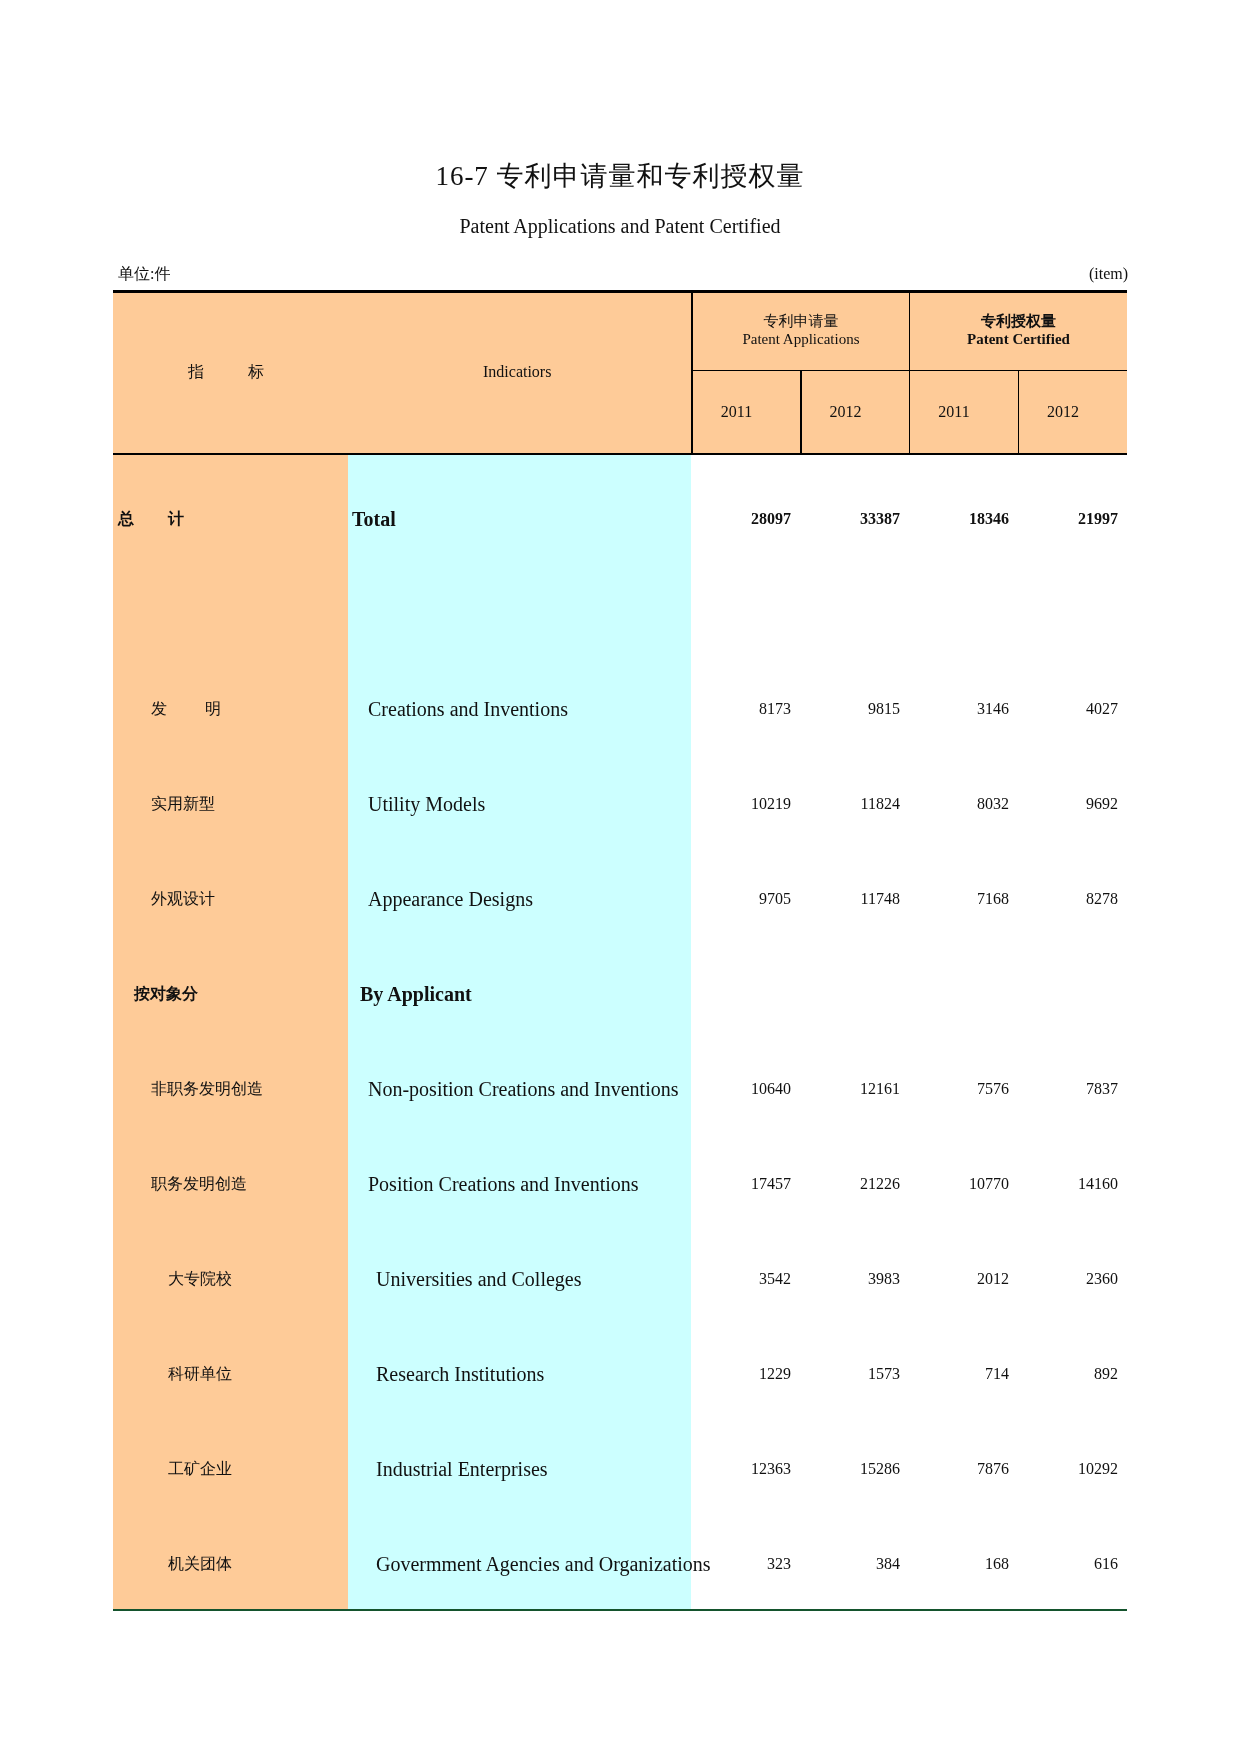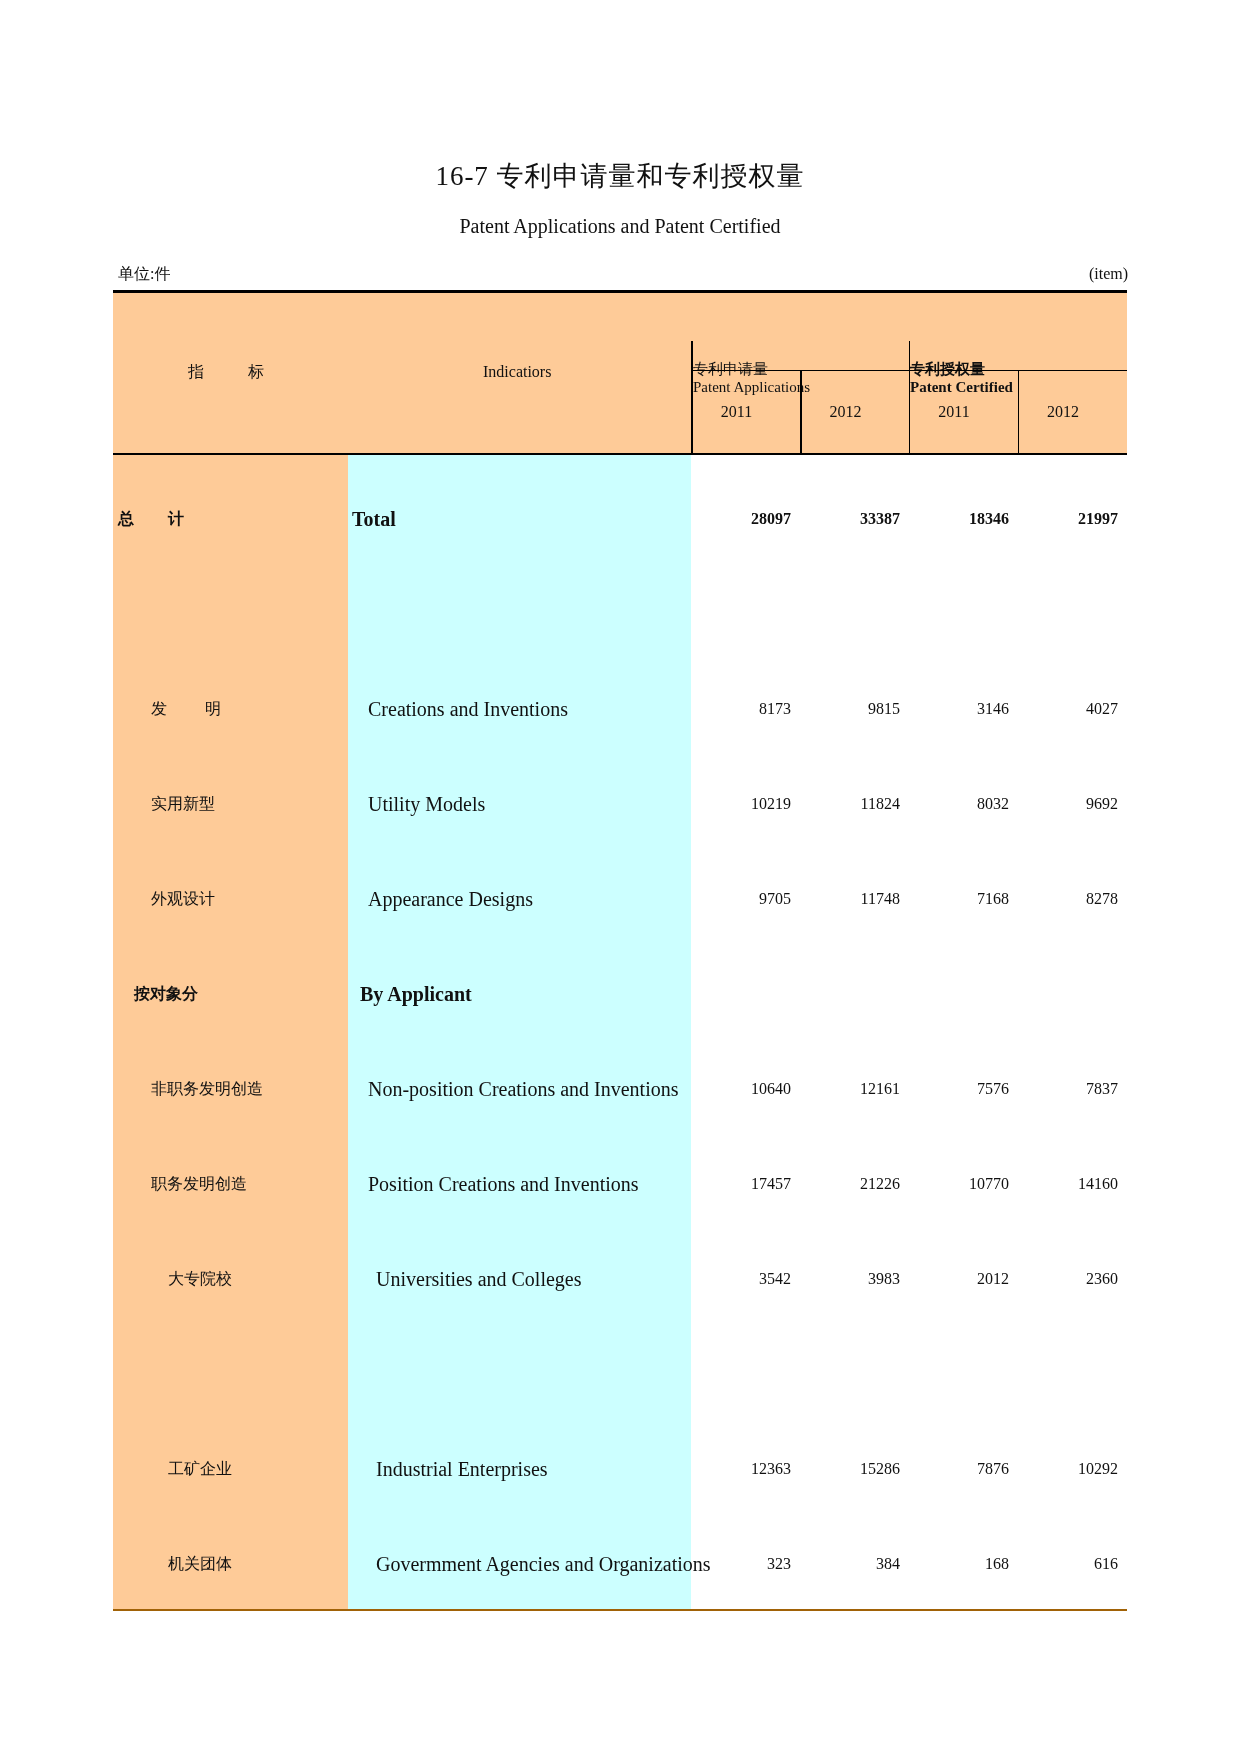--- a/index.html
+++ b/index.html
@@ -6,31 +6,31 @@
   body { width:1240px; height:1754px; position:relative; font-family:"Liberation Serif", "DejaVu Serif", serif; color:#111; }
   .title-cn { position:absolute; top:158px; left:0; width:1240px; text-align:center; font-size:27px; letter-spacing:1px; }
   .title-en { position:absolute; top:215px; left:0; width:1240px; text-align:center; font-size:20px; }
   .unit-cn { position:absolute; top:264px; left:118px; font-size:16px; }
   .unit-en { position:absolute; top:265px; right:112px; font-size:16px; }
 
   .table { position:absolute; left:113px; top:290px; width:1014px; }
   .hdr { position:relative; height:160px; background:#fecb98; border-top:3px solid #000; border-bottom:2px solid #000; }
   .hdr .cn-label { position:absolute; left:75px; top:69px; font-size:16px; word-spacing:40px; }
   .hdr .en-label { position:absolute; left:370px; top:70px; font-size:16px; }
-  .hdr .grp { position:absolute; top:0; height:77px; border-left:2px solid #000; text-align:left; font-size:15px; line-height:18px; padding-top:19px; box-sizing:border-box;margin-top:48px; }
+  .hdr .grp { position:absolute; top:0; height:77px; border-left:2px solid #000; text-align:center; font-size:15px; line-height:18px; padding-top:19px; box-sizing:border-box; }
   .hdr .grp.g1 { left:578px; width:218px; }
   .hdr .grp.g2 { left:796px; width:218px; border-left:1px solid #000;font-weight:bold; }
   .hdr .hline { position:absolute; top:77px; left:578px; width:436px; border-top:1px solid #000; }
   .hdr .yr { position:absolute; top:78px; height:82px; width:89px; box-sizing:border-box; text-align:center; font-size:16px; line-height:82px; }
   .hdr .y0 { left:578px; border-left:2px solid #000; }
   .hdr .y1 { left:687px; border-left:2px solid #000; }
   .hdr .y2 { left:796px; border-left:1px solid #000; }
   .hdr .y3 { left:905px; border-left:1px solid #000; }
 
-  .body { position:relative; height:1154px; border-bottom:2px solid #a16207; }
+  .body { position:relative; height:1154px; border-bottom:2px solid #14532d; }
   .col-cn { position:absolute; left:0; top:0; width:235px; height:100%; background:#fecb98; }
   .col-en { position:absolute; left:235px; top:0; width:343px; height:100%; background:#ccffff; }
   .row { position:absolute; left:0; width:1014px; height:95px; }
   .row .cn { position:absolute; top:0; font-size:16px; line-height:20px; }
   .row .en { position:absolute; top:0; font-size:20px; line-height:20px; }
   .row .v { position:absolute; top:0; width:100px; text-align:right; font-size:16px; line-height:20px; }
   .row .v0 { left:578px; } .row .v1 { left:687px; } .row .v2 { left:796px; } .row .v3 { left:905px; }
   .bold { font-weight:bold; }
   .l0 .cn { left:5px; word-spacing:30px; } .l0 .en { left:239px; }
   .l1 .cn { left:21px; } .l1 .en { left:247px; }
@@ -122,20 +122,28 @@
       <span class="v v3">14160</span>
     </div>
     <div class="row l3" style="top:814px">
       <span class="cn">大专院校</span>
       <span class="en">Universities and Colleges</span>
       <span class="v v0">3542</span>
       <span class="v v1">3983</span>
       <span class="v v2">2012</span>
       <span class="v v3">2360</span>
     </div>
+    <div class="row l3" style="top:909px">
+      <span class="cn">科研单位</span>
+      <span class="en">Research Institutions</span>
+      <span class="v v0">1229</span>
+      <span class="v v1">1573</span>
+      <span class="v v2">714</span>
+      <span class="v v3">892</span>
+    </div>
     <div class="row l3" style="top:1004px">
       <span class="cn">工矿企业</span>
       <span class="en">Industrial Enterprises</span>
       <span class="v v0">12363</span>
       <span class="v v1">15286</span>
       <span class="v v2">7876</span>
       <span class="v v3">10292</span>
     </div>
     <div class="row l3" style="top:1099px">
       <span class="cn">机关团体</span>

